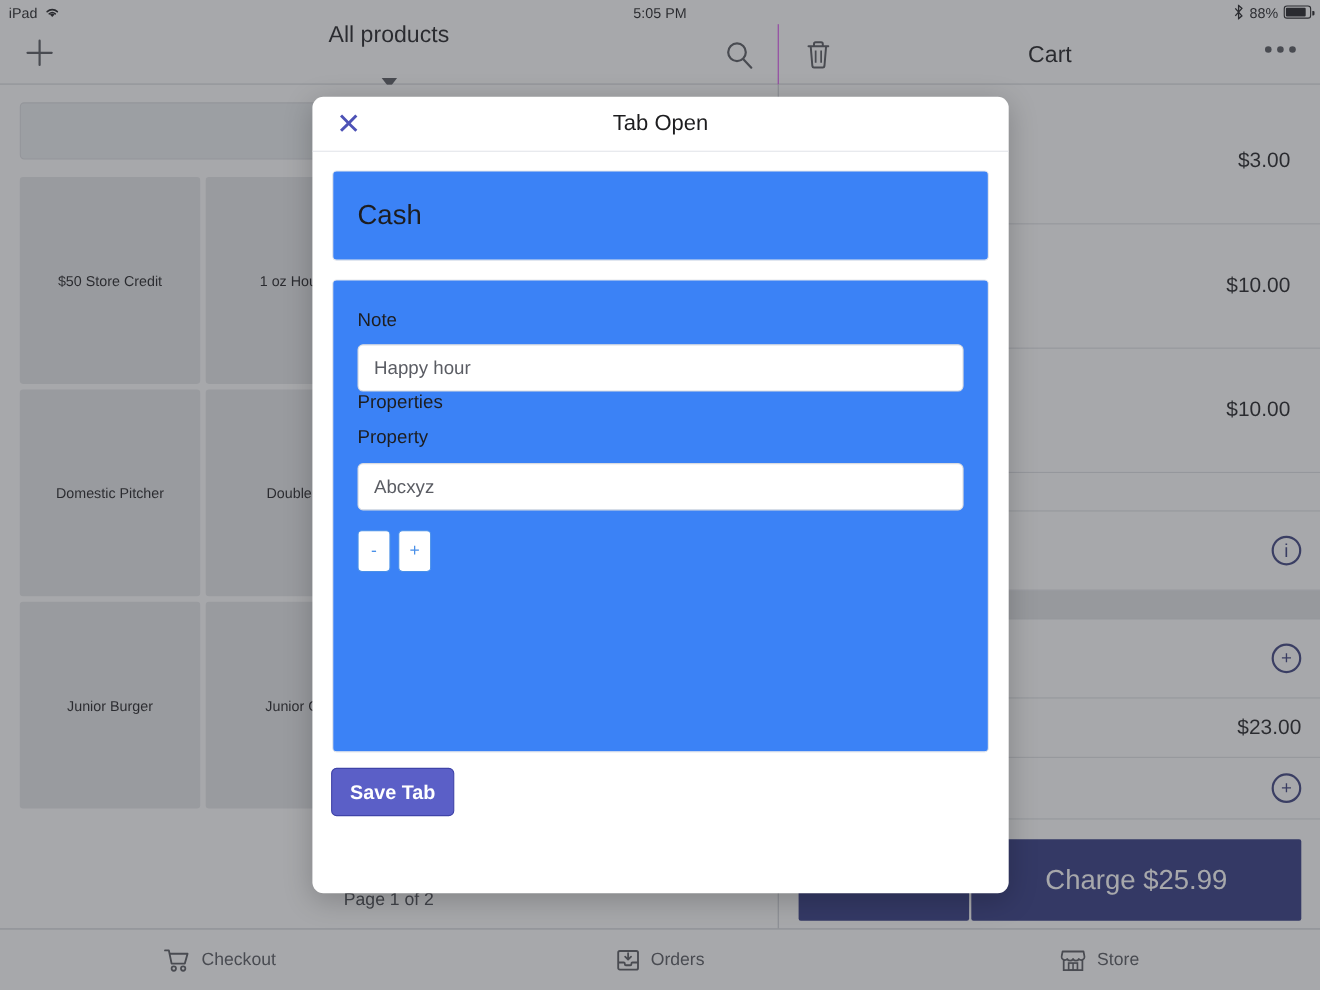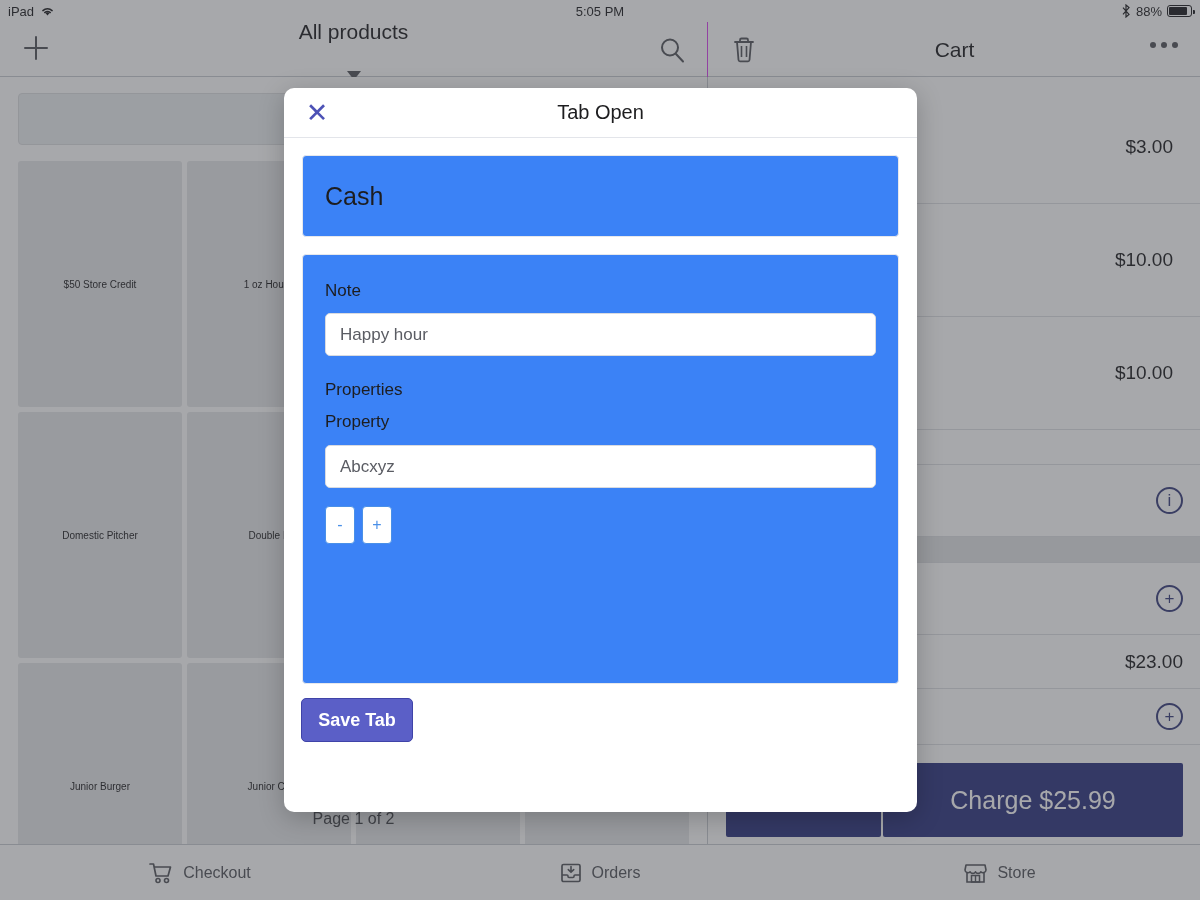--- a/index.html
+++ b/index.html
@@ -66,23 +66,23 @@
   .products-pane { position: absolute; left: 0; top: 77px; width: 707px; bottom: 0; background: #ffffff; }
   .search-strip {
     position: absolute; left: 18px; top: 16px; width: 671px; height: 52px;
     background: #eceef0; border: 1px solid #dcdee1; border-radius: 4px;
   }
   .grid {
     position: absolute; left: 18px; top: 84px; width: 671px;
     display: grid; grid-template-columns: repeat(4, 1fr); gap: 5px;
   }
   .tile {
-    height: 246px; background: #e6e7e9; border-radius: 3px;
-    display: flex; align-items: center; justify-content: center;
-    text-align: center; font-size: 10px; color: #1d1d1f; padding: 6px;
+    height: 188px; background: #e6e7e9; border-radius: 3px;
+    display: flex; align-items: center; justify-content: center;
+    text-align: center; font-size: 13px; color: #1d1d1f; padding: 6px;
   }
   .page-label {
     position: absolute; left: 0; top: 733px; width: 707px; text-align: center;
     font-size: 16px; color: #46484d;
   }
 
   
   .cart-pane { position: absolute; left: 707px; top: 77px; width: 493px; bottom: 0; background: #ffffff; border-left: 1px solid #c9ccd1; }
   .cart-row {
     position: absolute; left: 0; width: 493px; height: 113px;
@@ -139,21 +139,21 @@
     font-weight: 300; cursor: pointer;
   }
   .card {
     margin: 17px 18px 0 18px; background: #3b82f6;
     border: 1px solid #e6e8ec; border-radius: 4px;
   }
   .card-pay { height: 82px; display: flex; align-items: center; padding: 0 22px; }
   .pay-label { font-size: 25px; color: #1d1d1f; }
   .card-form { padding: 26px 22px 22px 22px; min-height: 430px; }
   .field-label { font-size: 17px; color: #1d1d1f; margin-bottom: 12px; }
-  .field-label.sub { margin-top: 24px; margin-bottom: 6px; }
+  .field-label.sub { margin-bottom: 6px; }
   .field-label.sub2 { margin-top: 12px; margin-bottom: 13px; }
   .text-input {
     width: 100%; height: 43px; background: #ffffff;
     border: 1px solid #d9dbe0; border-radius: 5px;
     padding: 0 14px; font-size: 17px; color: #5a5c63;
     font-family: "Liberation Sans", sans-serif;
   }
   .select-wrap { position: relative; width: 100%; height: 45px; margin-bottom: 22px; }
   .select-box {
     width: 100%; height: 45px; border-radius: 5px;

